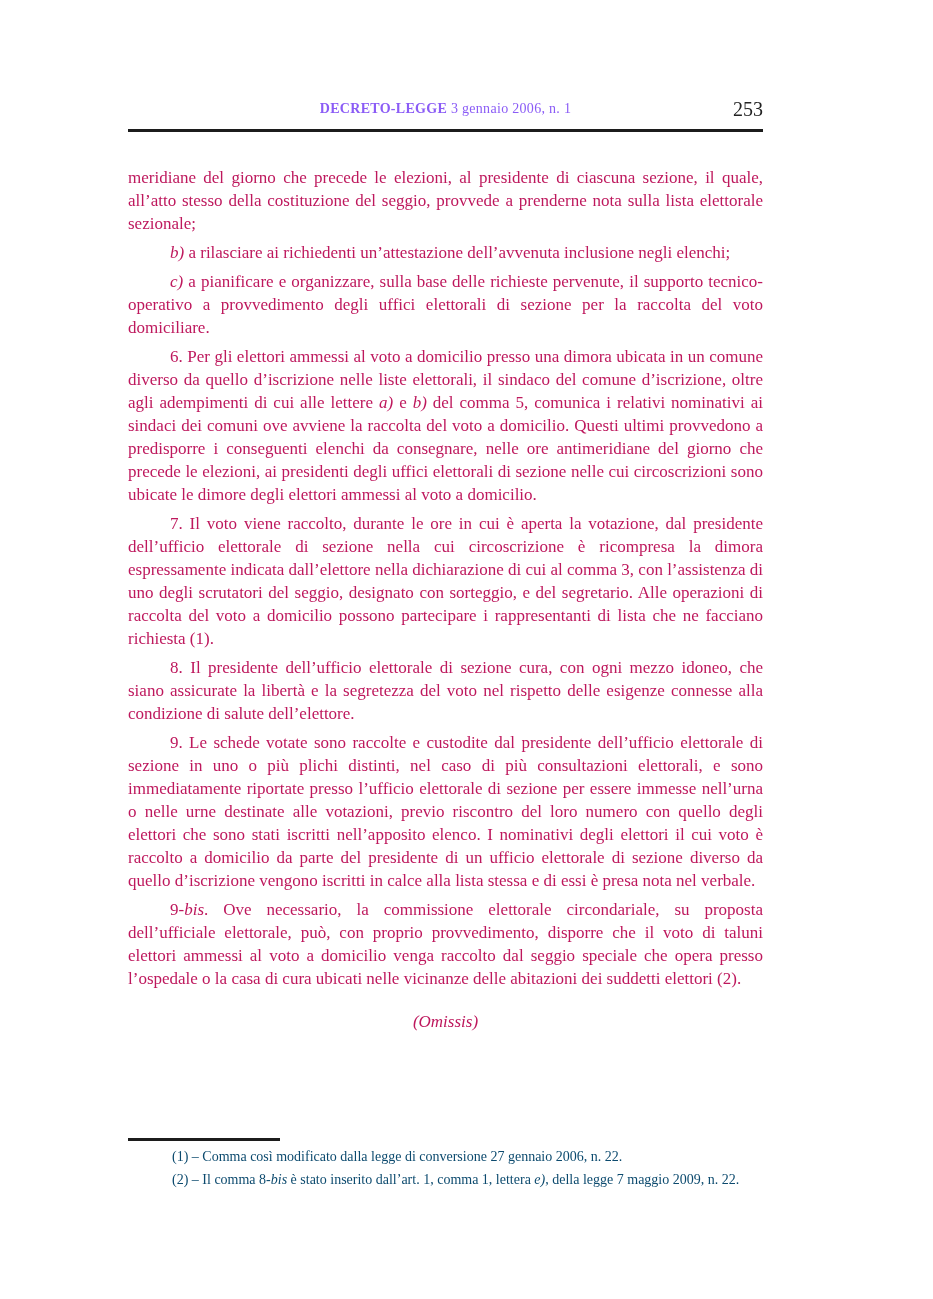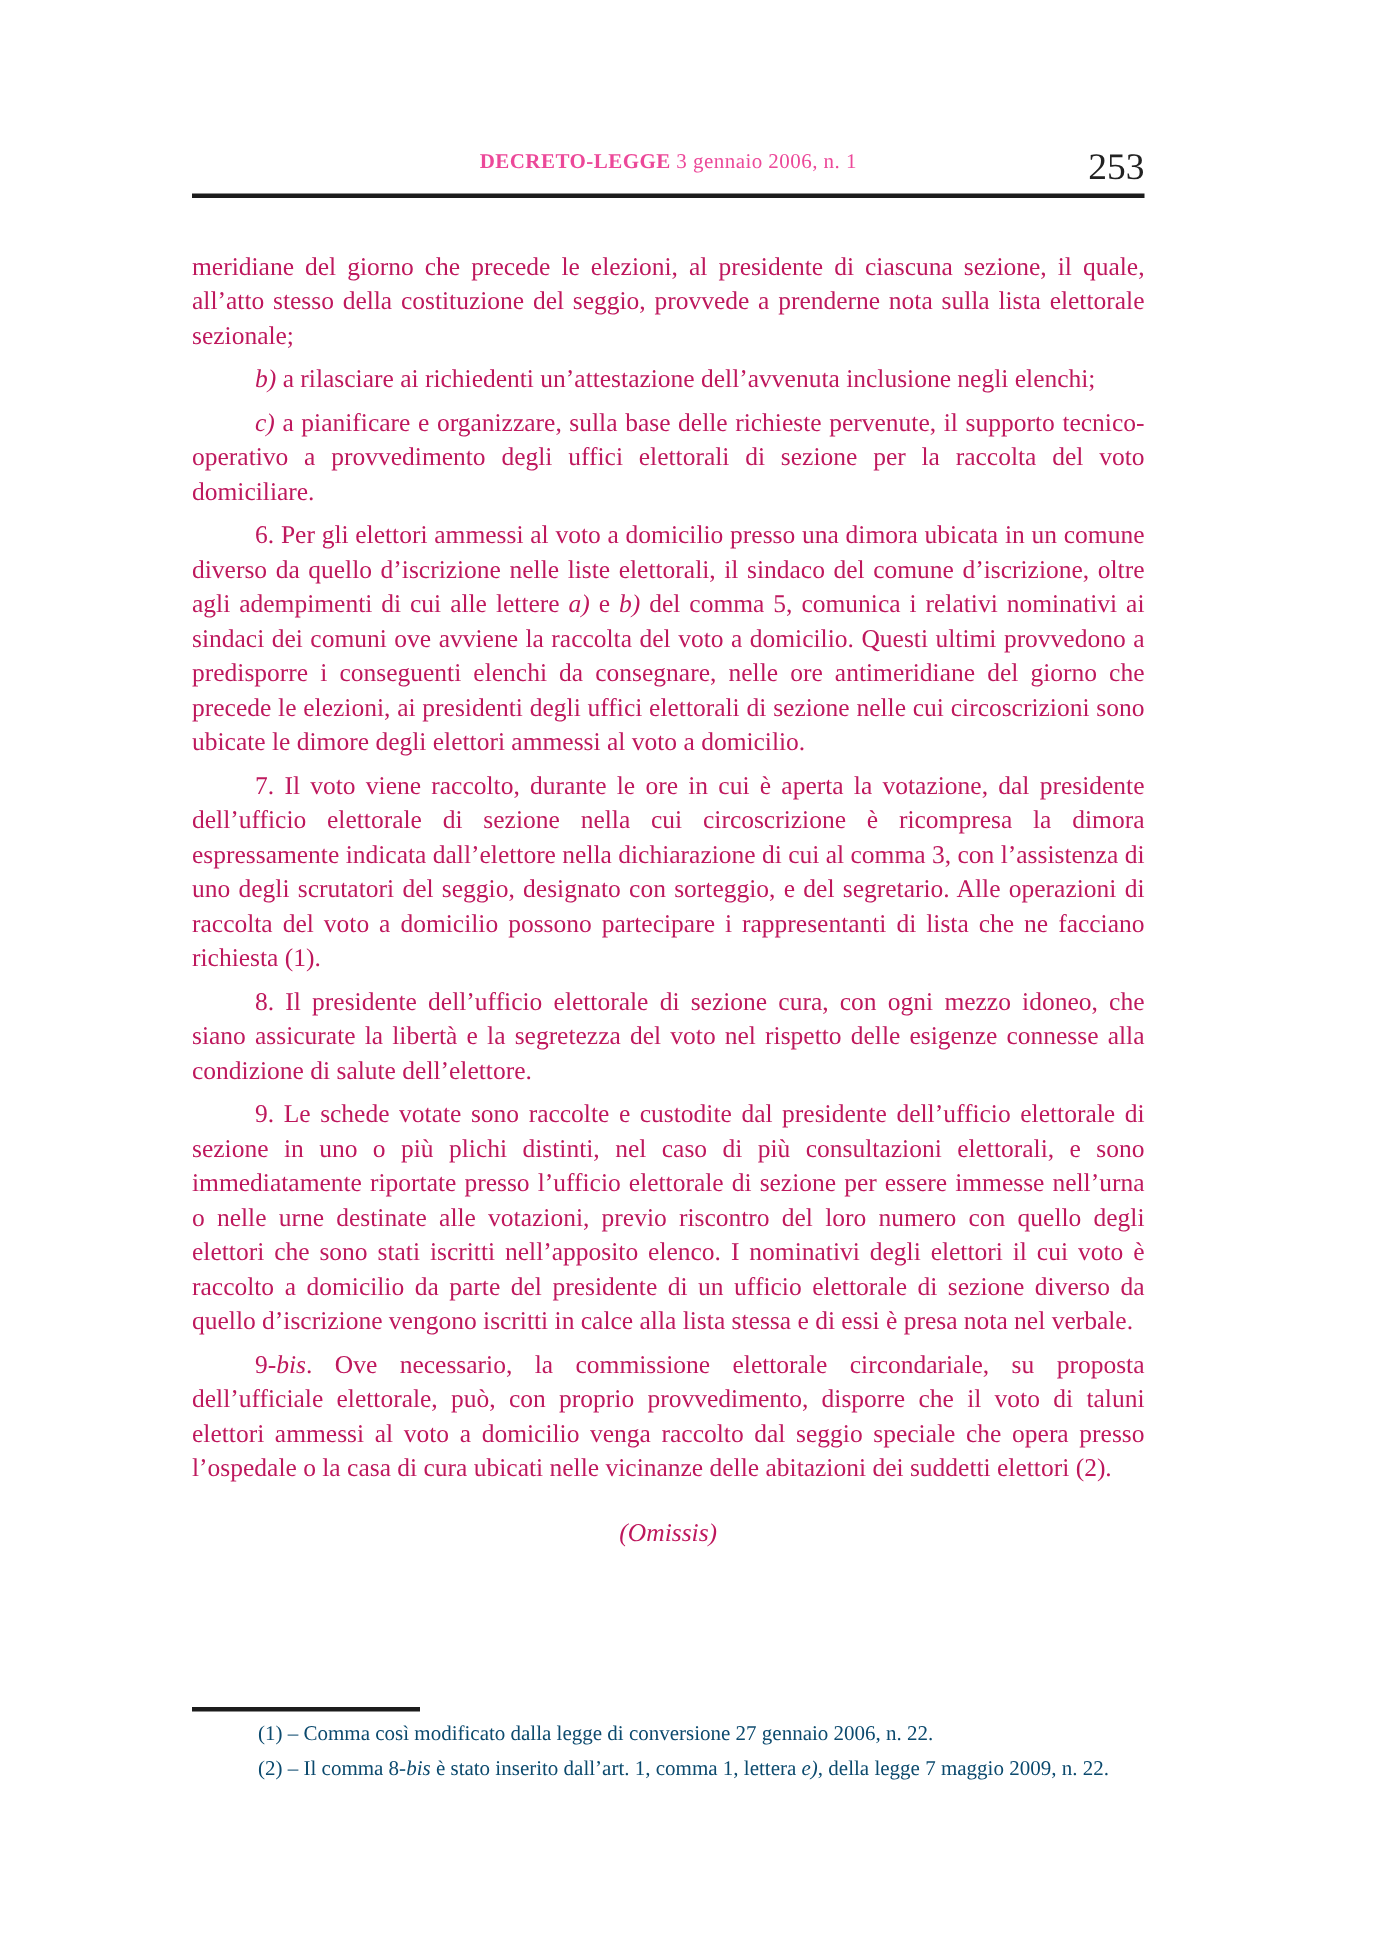--- a/index.html
+++ b/index.html
@@ -10,26 +10,26 @@
     color: #1a1a1a;
     position: relative;
     overflow: hidden;
   }
   .page { position: absolute; inset: 0; background: #ffffff; }
 
   
   .running-head {
     position: absolute; left: 128px; top: 101px; width: 635px;
     text-align: center; font-size: 14px; letter-spacing: 0.3px;
-    color: #ec4899; white-space: nowrap;
+    color: #8b5cf6; white-space: nowrap;
   }
   .running-head .bold { font-weight: bold; }
   .page-number {
     position: absolute; left: 128px; top: 98px; width: 635px;
-    text-align: right; font-size: 25px; color: #222;
+    text-align: right; font-size: 20px; color: #222;
   }
   .header-rule {
     position: absolute; left: 128px; top: 129px; width: 635px;
     height: 3px; background: #1c1c1c;
   }
 
   
   .doc-body {
     position: absolute; left: 128px; top: 166px; width: 635px;
     font-size: 17px; line-height: 23px; text-align: justify;

